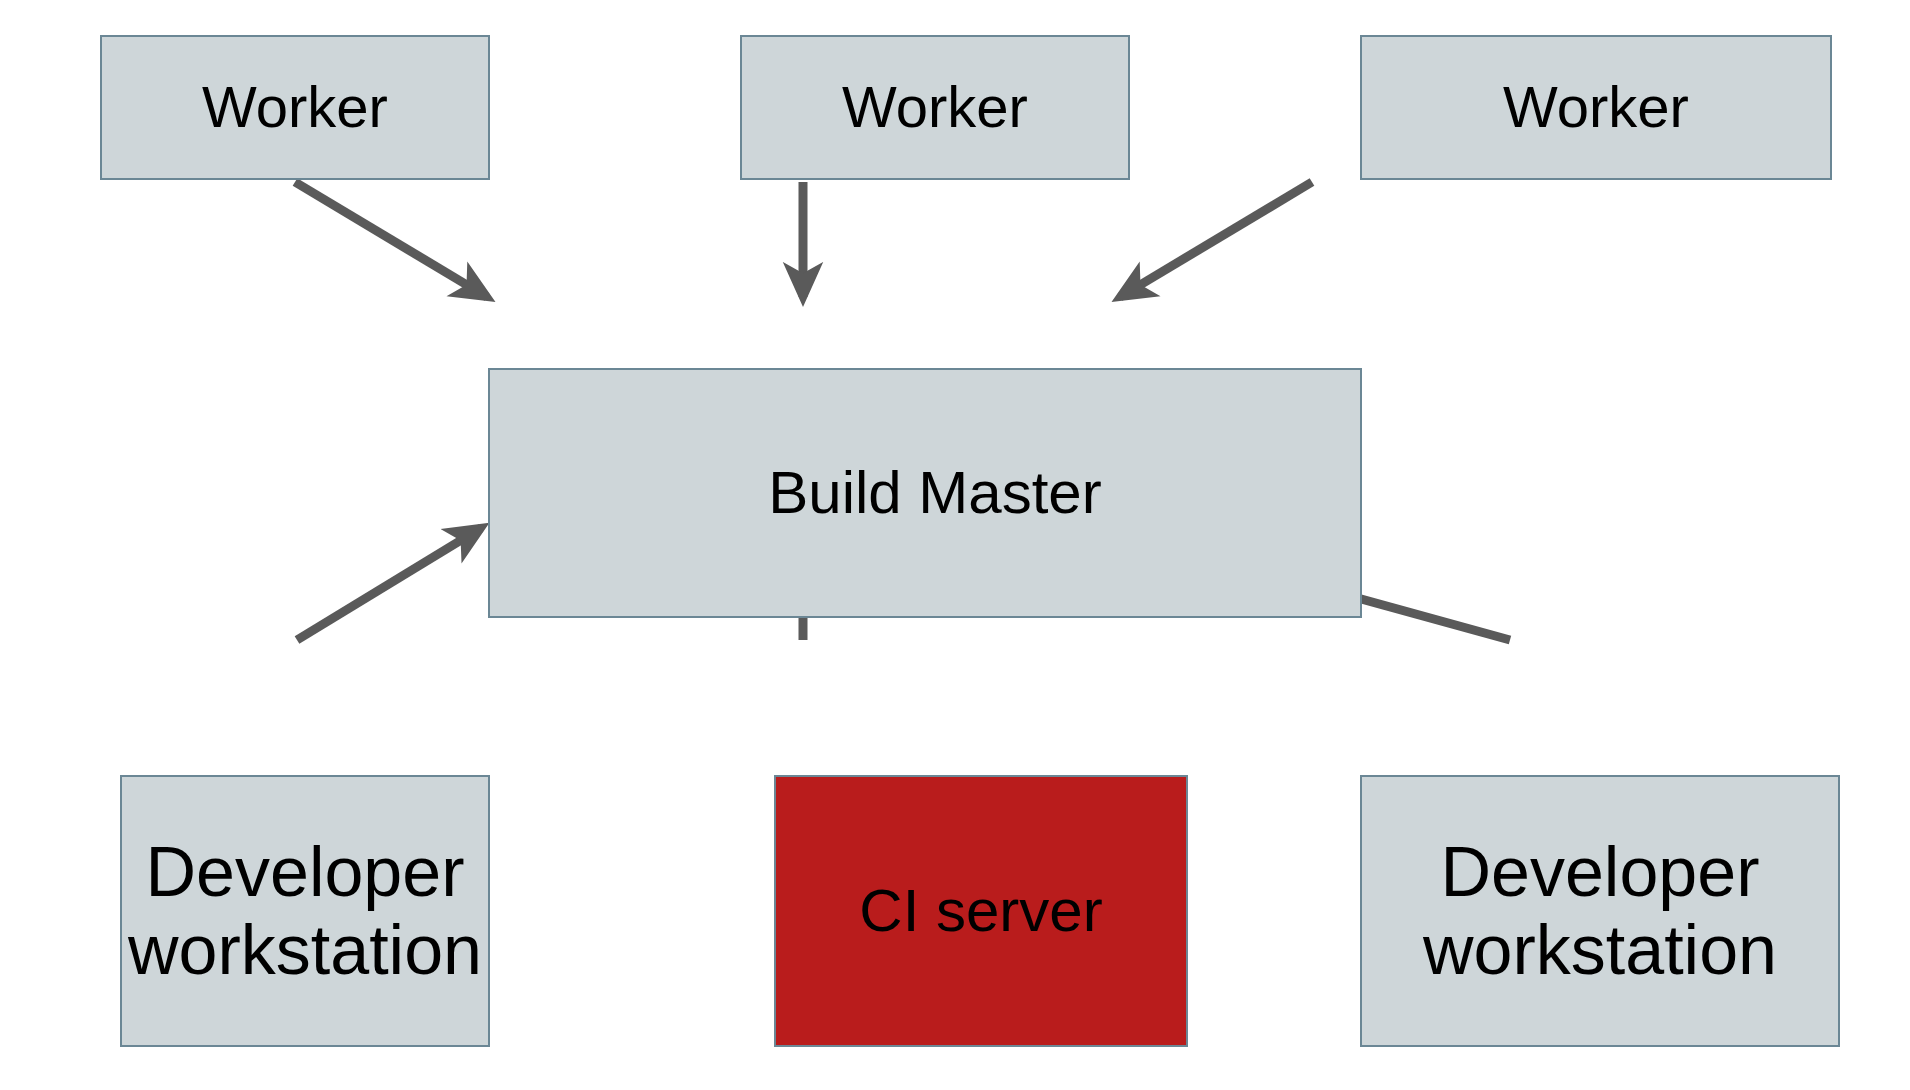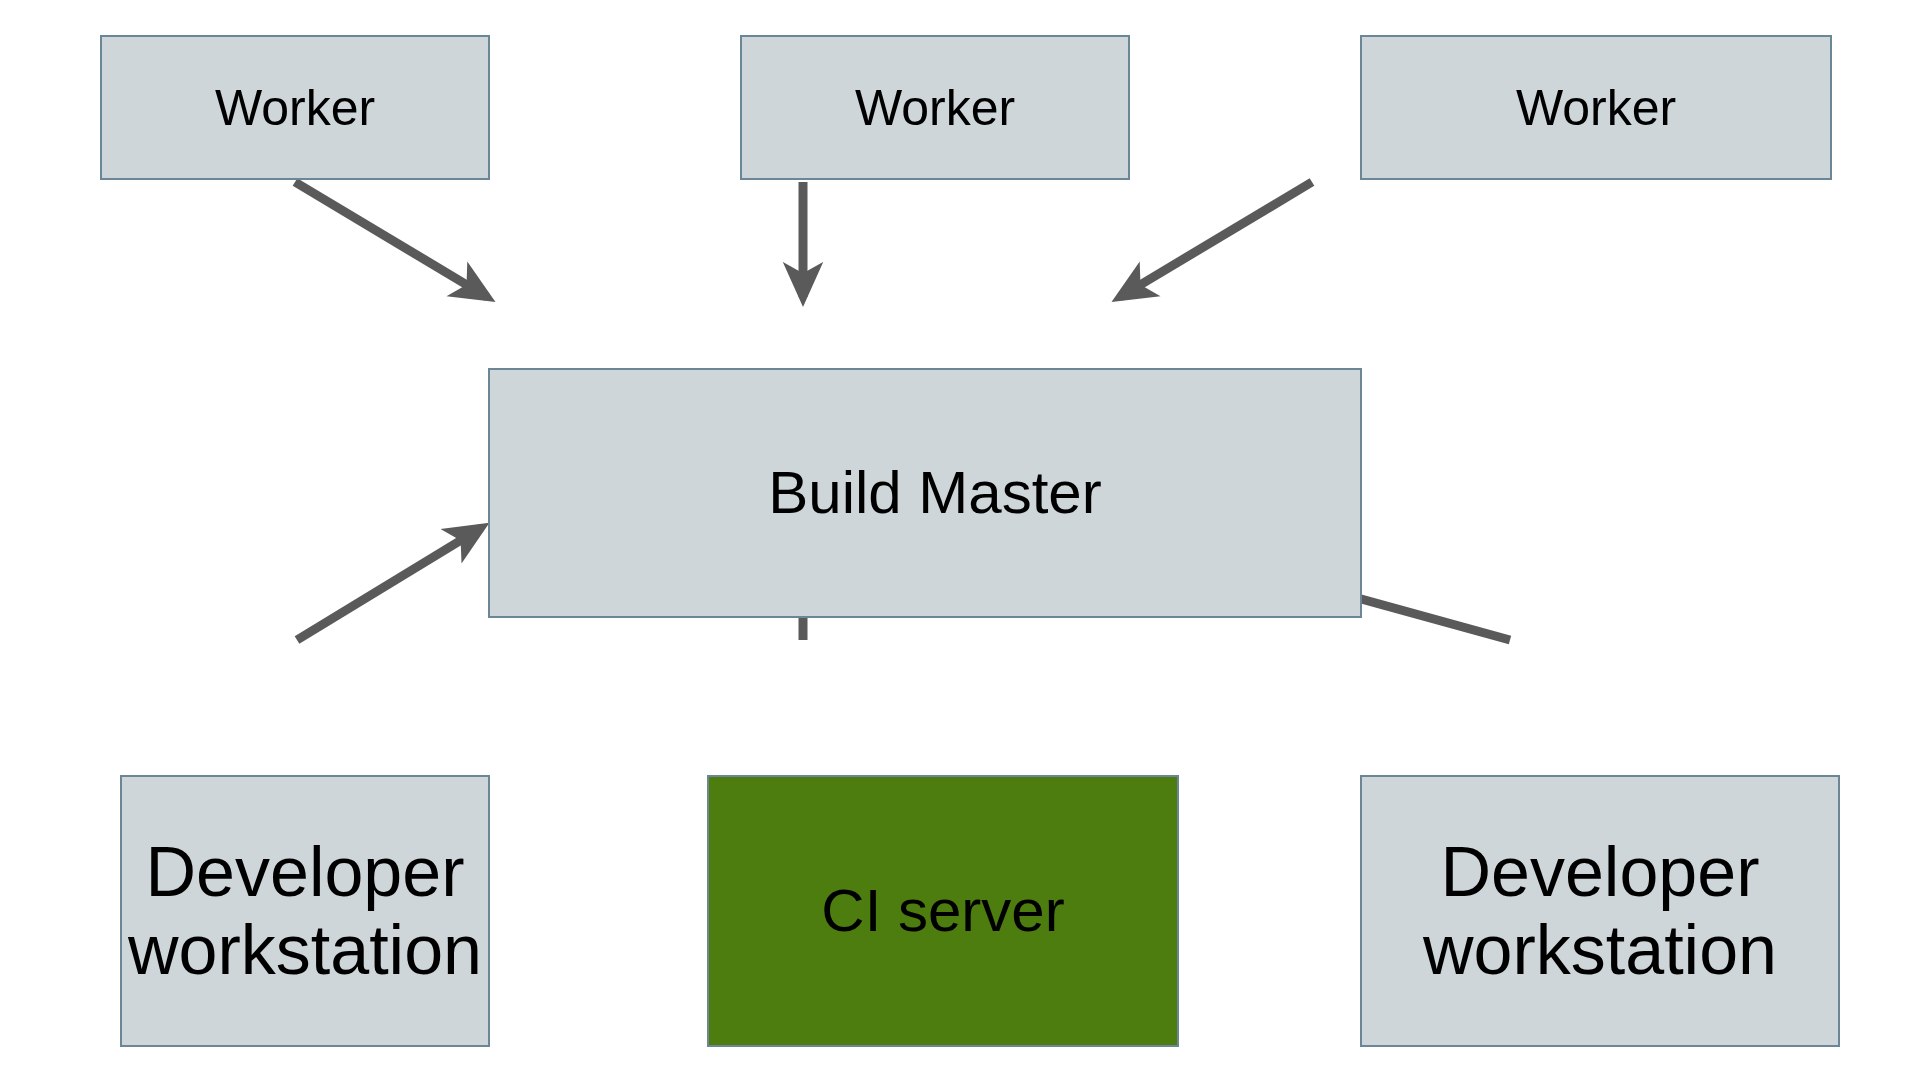--- a/index.html
+++ b/index.html
@@ -37,21 +37,21 @@
     text-align: center;
     color: #000000;
     line-height: 1.12;
     z-index: 2;
   }
   .node-label {
     display: block;
     white-space: pre-line;
     padding: 0 8px;
   }
-  .size-lg  { font-size: 50px; }
+  .size-lg  { font-size: 58px; }
   .size-md  { font-size: 60px; }
   .size-sm  { font-size: 70px; }
 </style>
 </head>
 <body>
 
 <div id="diagram-canvas" style="background: rgb(255, 255, 255);">
 
   <svg id="arrow-layer" viewBox="0 0 1910 1090" width="1910" height="1090" xmlns="http://www.w3.org/2000/svg">
     <defs>
@@ -87,21 +87,21 @@
 
   <div class="node-box size-md" style="left: 488px; top: 368px; width: 874px; height: 250px; background: rgb(206, 214, 217); border-color: rgb(107, 135, 149); color: rgb(0, 0, 0); padding-left: 20px;">
     <span class="node-label">Build Master</span>
   </div>
 
   <div class="node-box size-sm" style="left: 120px; top: 775px; width: 370px; height: 272px; background: rgb(206, 214, 217); border-color: rgb(107, 135, 149); color: rgb(0, 0, 0);">
     <span class="node-label">Developer
 workstation</span>
   </div>
 
-  <div class="node-box size-md" style="left: 707px; top: 775px; width: 472px; height: 272px; background: #4d7c0f; border-color: rgb(107, 135, 149); color: rgb(0, 0, 0);">
+  <div class="node-box size-md" style="left: 774px; top: 775px; width: 414px; height: 272px; background: #b91c1c; border-color: rgb(107, 135, 149); color: rgb(0, 0, 0);">
     <span class="node-label">CI server</span>
   </div>
 
   <div class="node-box size-sm" style="left: 1360px; top: 775px; width: 480px; height: 272px; background: rgb(206, 214, 217); border-color: rgb(107, 135, 149); color: rgb(0, 0, 0);">
     <span class="node-label">Developer
 workstation</span>
   </div>
 
 </div>
 

